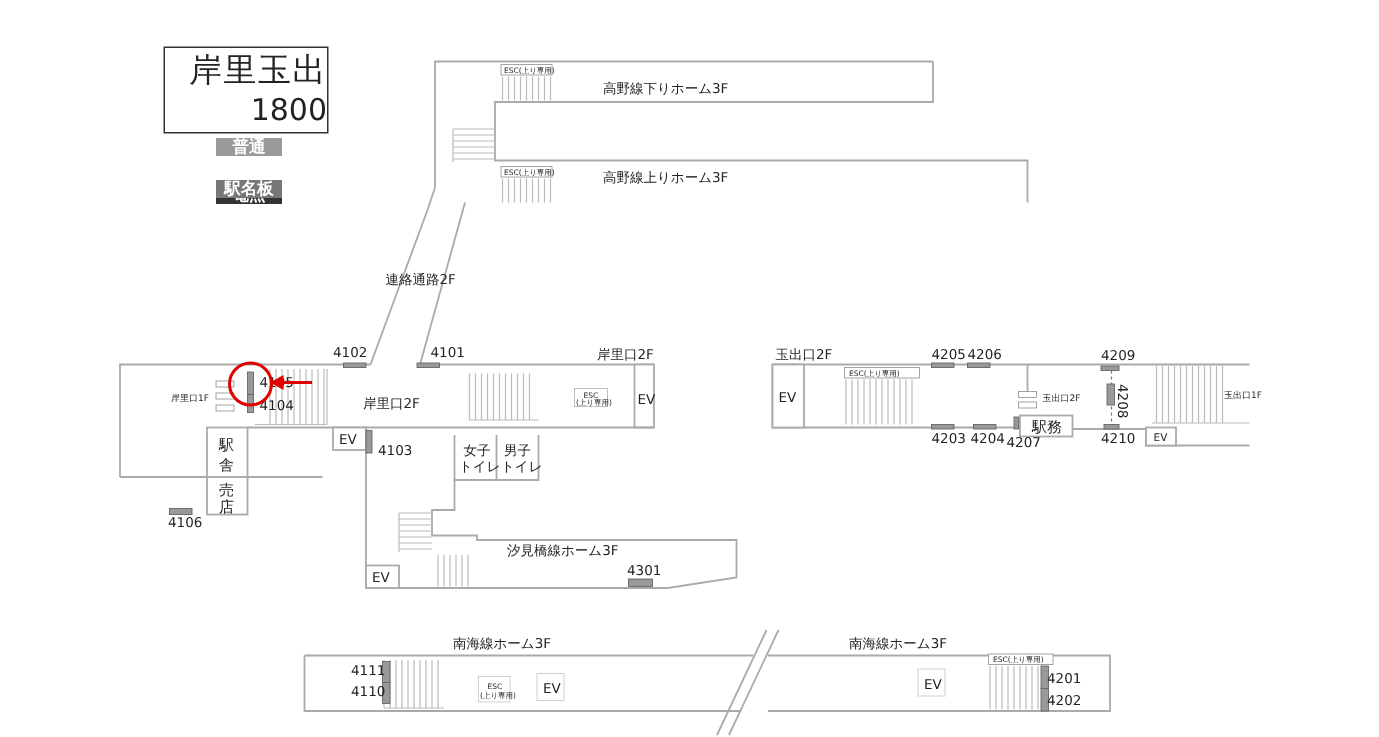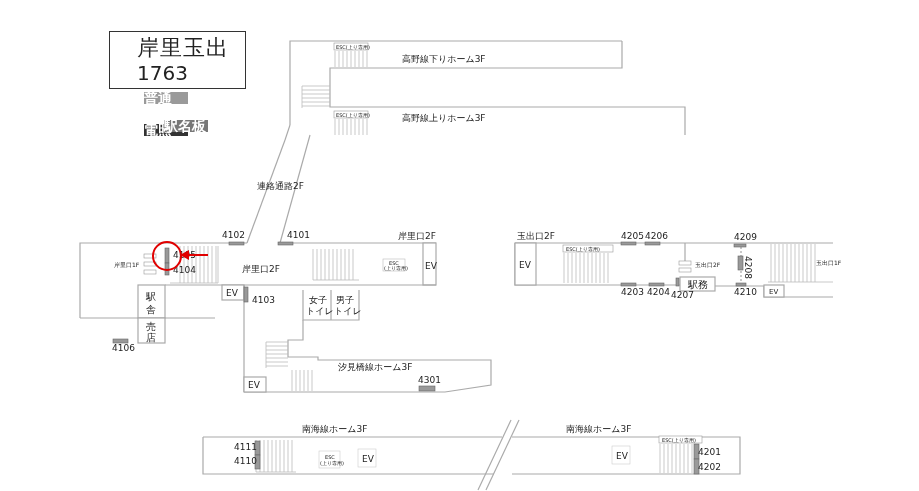--- a/index.html
+++ b/index.html
@@ -1,42 +1,42 @@
 <!DOCTYPE html>
 <html><head>
 <meta charset="utf-8">
 <style>
   html, body { margin: 0; padding: 0; background: #ffffff; }
   body { width: 919px; height: 491px; position: relative; overflow: hidden;
          font-family: "DejaVu Sans", sans-serif; color: #222; }
   svg#map { position: absolute; left: 0; top: 0; }
   .station-box { position: absolute; left: 109px; top: 31px; width: 108px; height: 56px;
-                 border: 1.5px solid #333; background: #fff; text-align: left; padding-left: 27px; }
+                 border: 1.5px solid #333; background: #fff; text-align: right; }
   .station-name { font-size: 22px; line-height: 26px; margin-top: 3px; letter-spacing: 1px; }
   .station-code { font-size: 20px; line-height: 24px; }
-  .legend { position: absolute; left: 144px; width: 44px; height: 12px; font-size: 14px;
-            line-height: 12px; text-align: left; color: #fff; font-weight: bold; }
+  .legend { position: absolute; left: 144px; width: 44px; height: 12px; font-size: 11px;
+            line-height: 12px; text-align: center; color: #fff; font-weight: bold; }
   .lbl { font-size: 9px; fill: #222; font-family: "DejaVu Sans", sans-serif; }
   .lbl-sm { font-size: 5px; fill: #222; font-family: "DejaVu Sans", sans-serif; }
   .lbl-md { font-size: 10px; fill: #222; font-family: "DejaVu Sans", sans-serif; }
   .wall { stroke: #aaa; stroke-width: 1.2; fill: none; }
   .wallf { stroke: #aaa; stroke-width: 1.2; fill: #fff; }
   .stair { stroke: #bbb; stroke-width: 0.8; }
   .sign { fill: #999; stroke: #666; stroke-width: 0.6; }
 </style>
 </head>
 <body>
 
 <div class="station-box">
   <div class="station-name">岸里玉出</div>
-  <div class="station-code">1763</div>
+  <div class="station-code">1800</div>
 </div>
 <div class="legend" style="top:92px;background:#9a9a9a;">普通</div>
 <div class="legend" style="top:124px;background:#333333;">電照</div>
-<div class="legend" style="top:120px;background:#777777;margin-left:20px;">駅名板</div>
+<div class="legend" style="top:120px;background:#777777;">駅名板</div>
 
 <svg id="map" width="919" height="491" viewBox="0 0 919 491">
 
   <g>
     <path class="wall" d="M622,41 L290,41 L290,125"></path>
     <path class="wall" d="M622,41 L622,68 L330,68 L330,107 L685,107 L685,135"></path>
     <line class="wall" x1="290" y1="125" x2="285" y2="140"></line>
 
     <rect x="334" y="43" width="34" height="7" fill="#fff" stroke="#999" stroke-width="0.6"></rect>
     <text class="lbl-sm" x="336" y="48.5">ESC(上り専用)</text>

